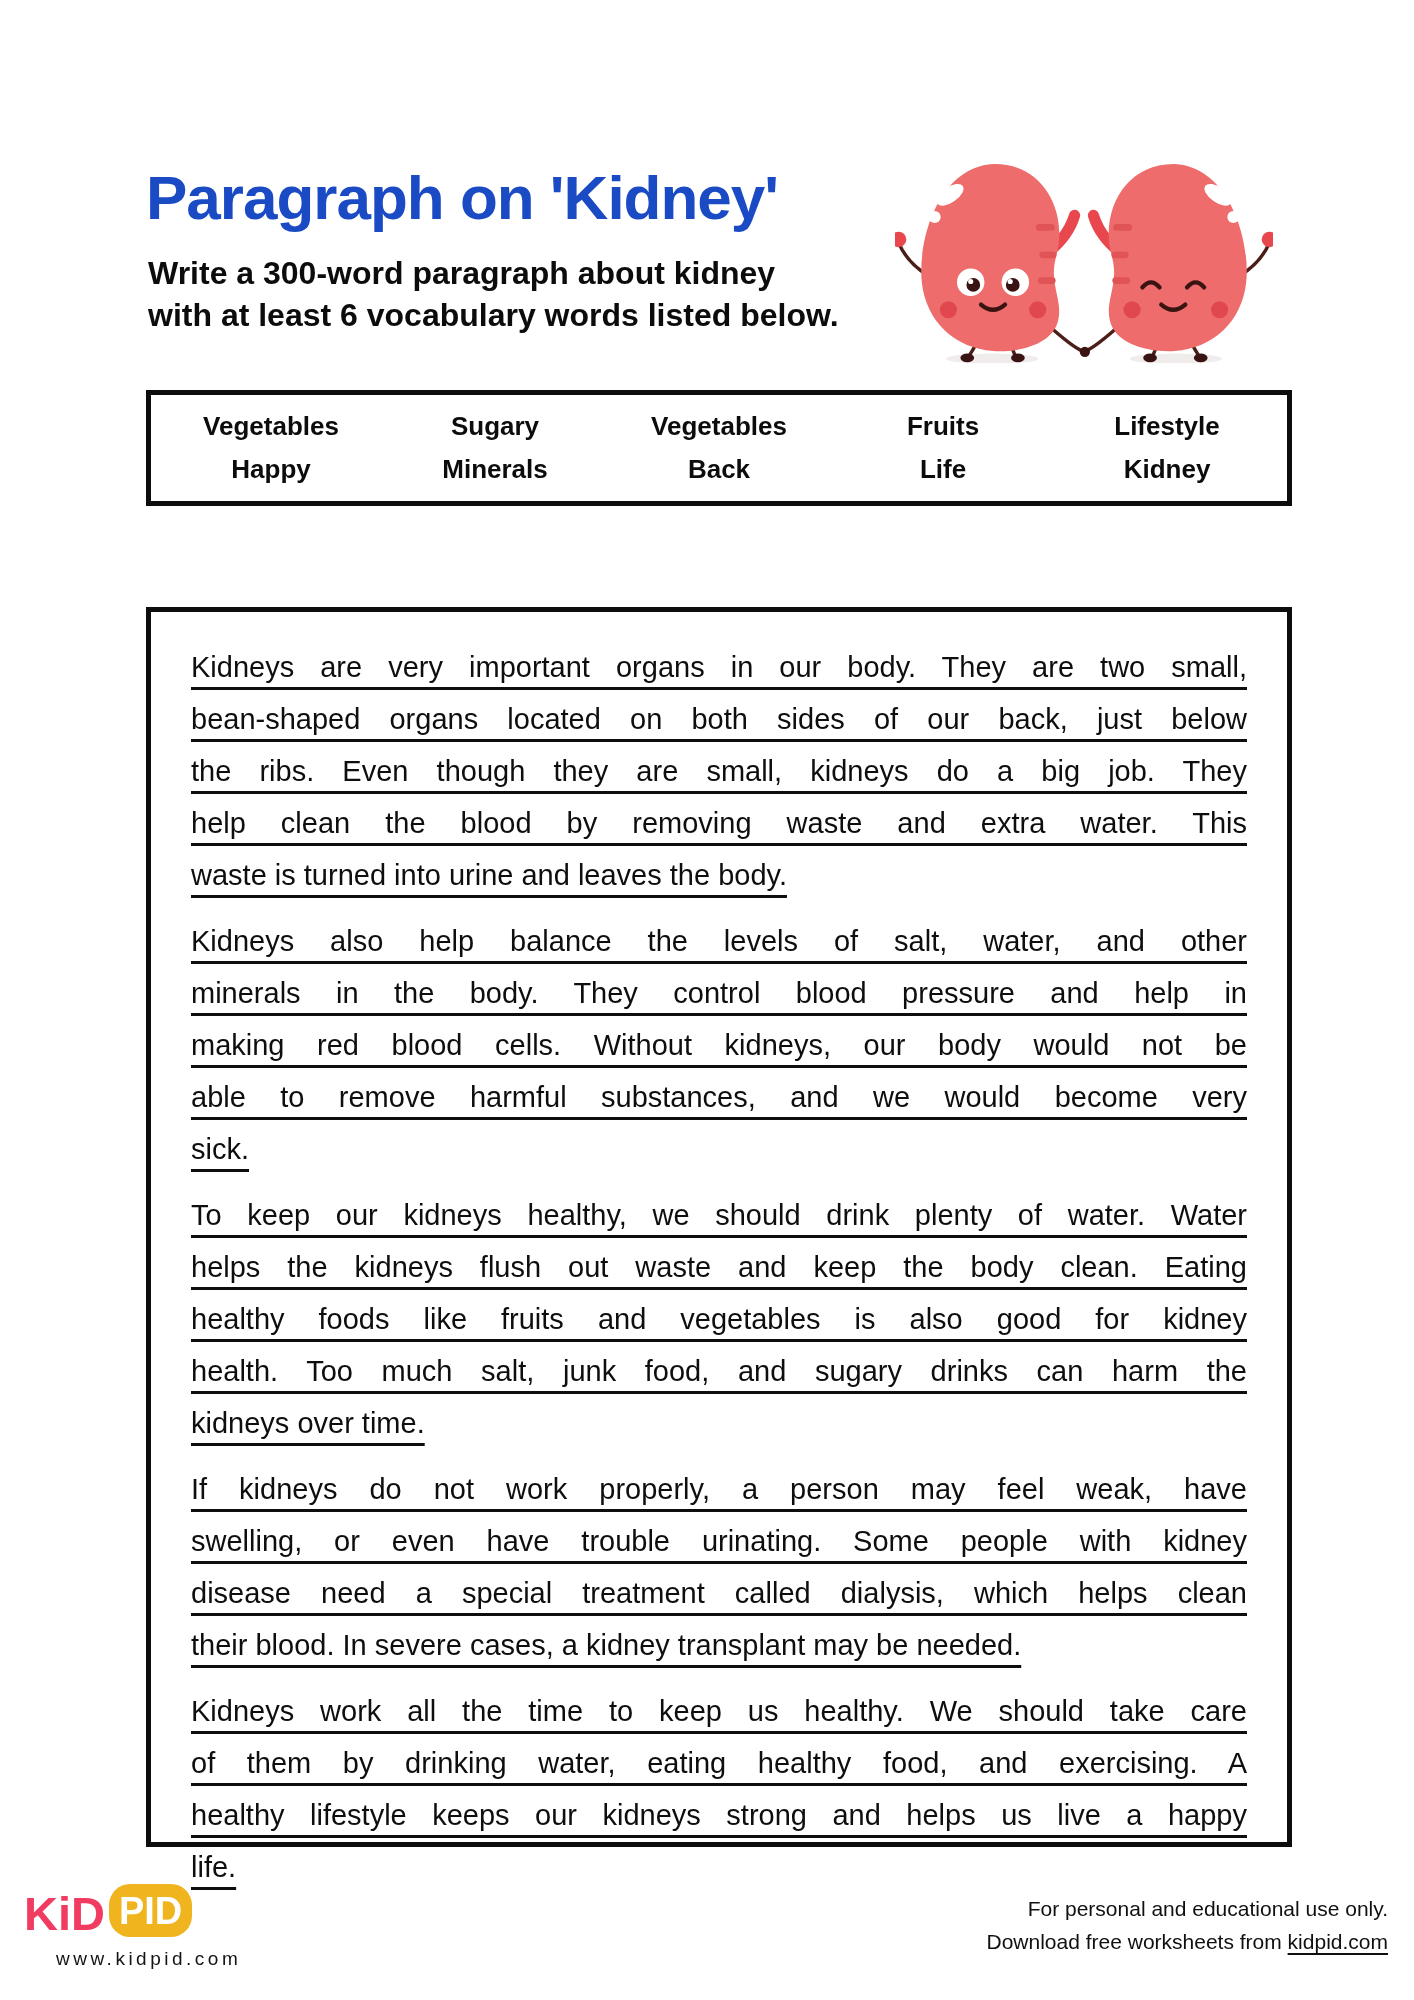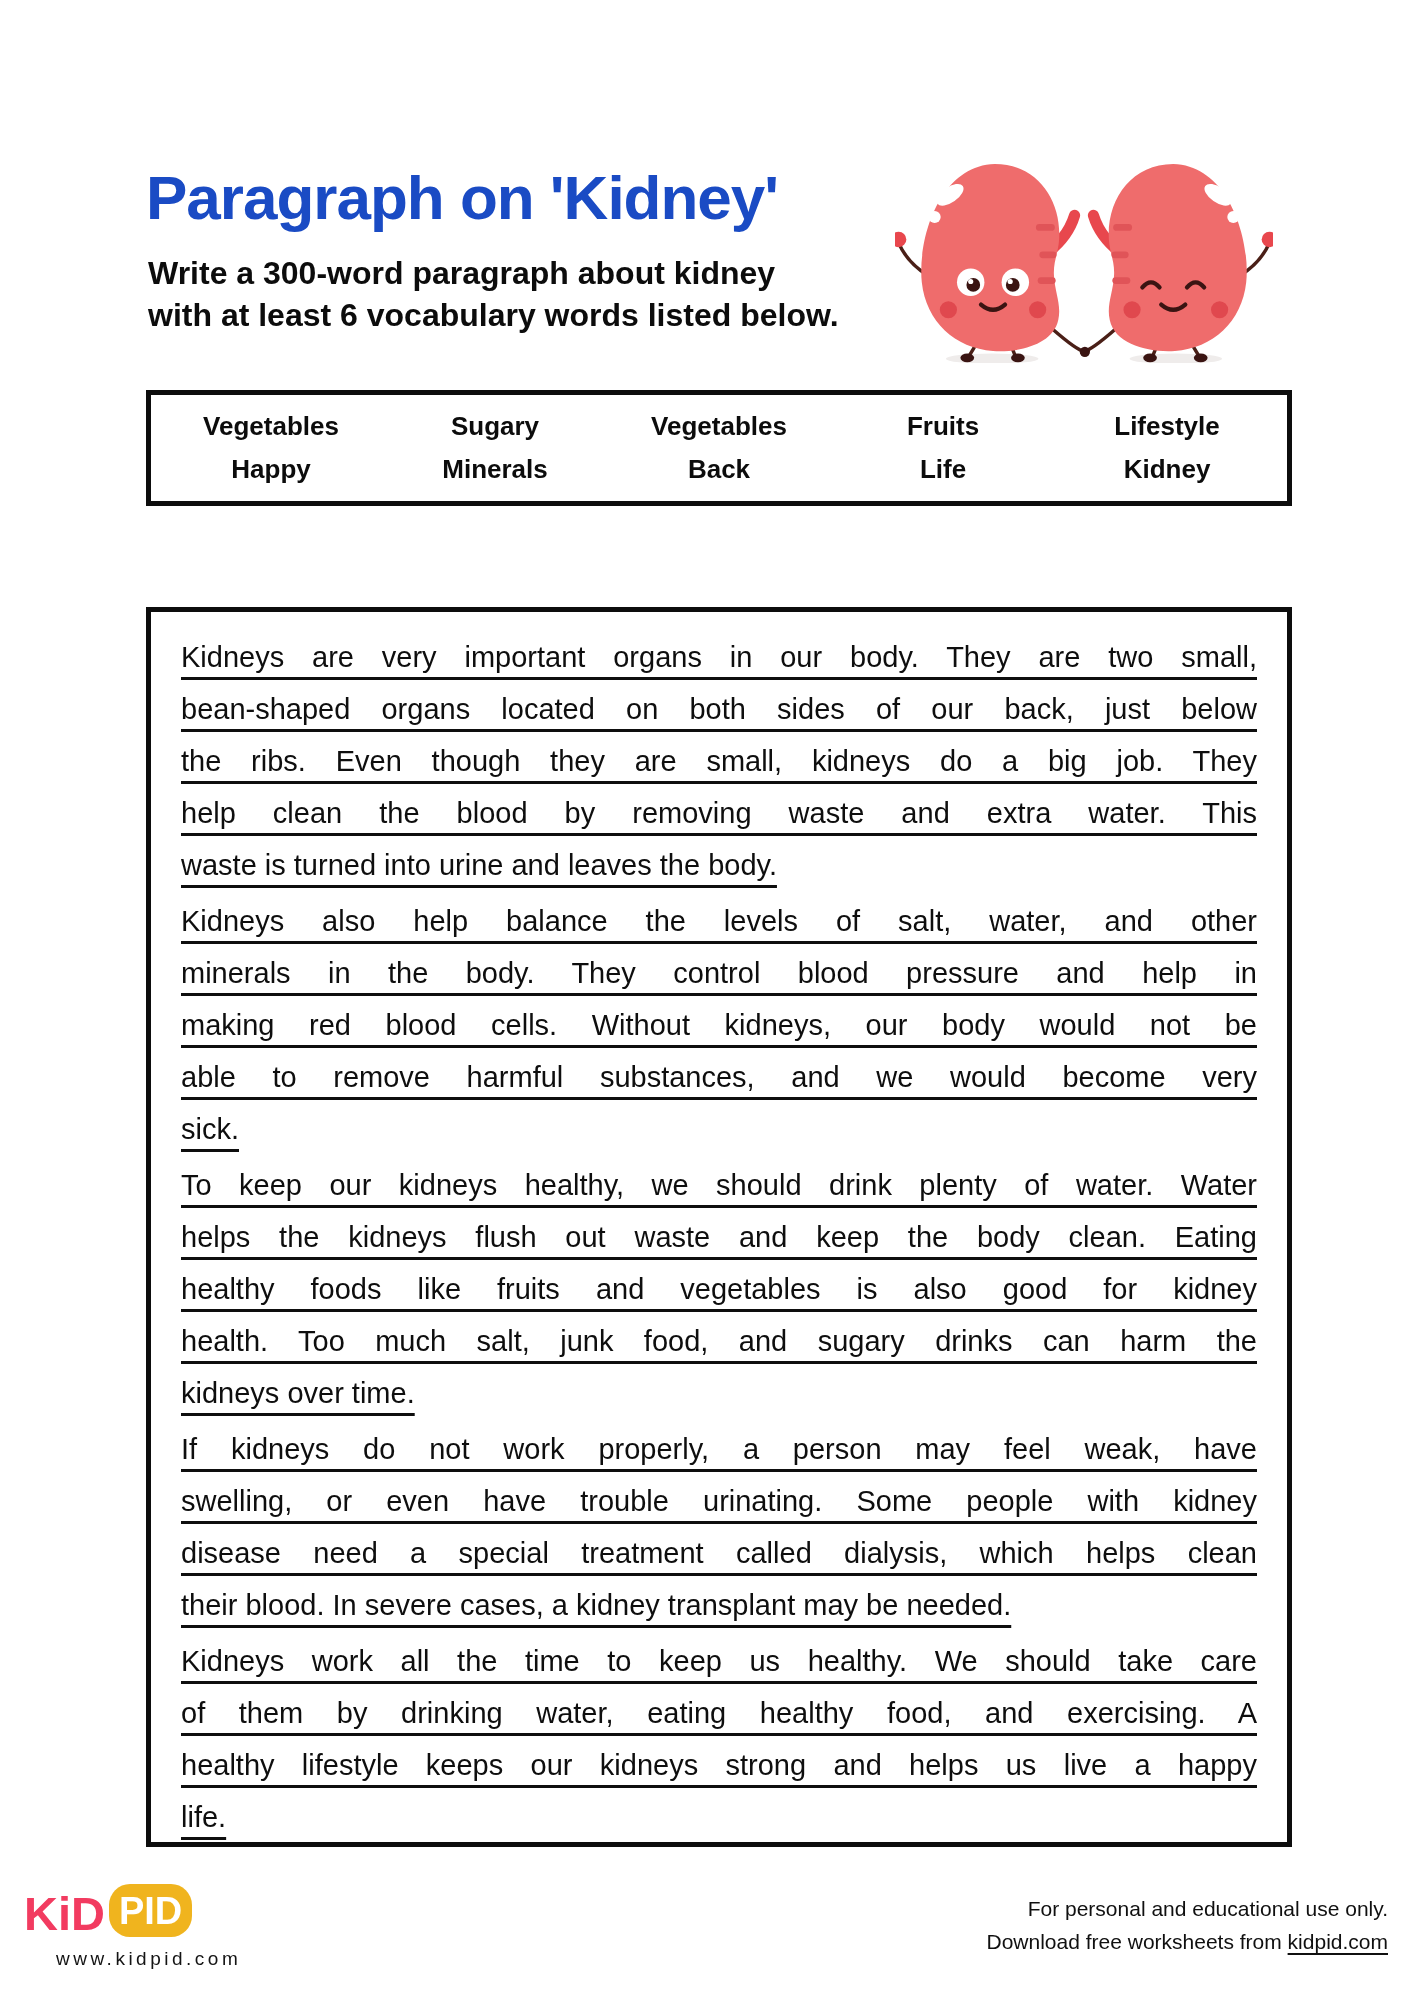--- a/index.html
+++ b/index.html
@@ -12,21 +12,21 @@
   .illustration{position:absolute;left:895px;top:145px;width:378px;height:218px;}
 
   
   .vocab-box{position:absolute;left:146px;top:390px;width:1146px;height:116px;border:5px solid #0d0d0d;box-sizing:border-box;
     display:grid;grid-template-columns:repeat(5,1fr);grid-template-rows:1fr 1fr;align-items:center;justify-items:center;padding:10px 8px;}
   .vocab-word{font-size:26px;font-weight:700;color:#0c0c0c;}
 
   
   .essay-box{position:absolute;left:146px;top:607px;width:1146px;height:1240px;border:5px solid #0d0d0d;box-sizing:border-box;
     padding:15px 26px 0 26px;}
-  .para{margin:4px;}
+  .para{margin:14px;}
   .line{
     font-size:29px;color:#0e0e0e;line-height:52px;height:52px;
     text-align:justify;text-align-last:justify;
     text-decoration:underline;text-decoration-thickness:2.5px;text-underline-offset:10px;text-decoration-color:#0e0e0e;
     overflow:hidden;white-space:nowrap;
   }
   .line.last{text-align:center;text-align-last:left;}
 
   
   .logo{position:absolute;left:24px;top:1884px;display:flex;align-items:flex-end;gap:4px;}

